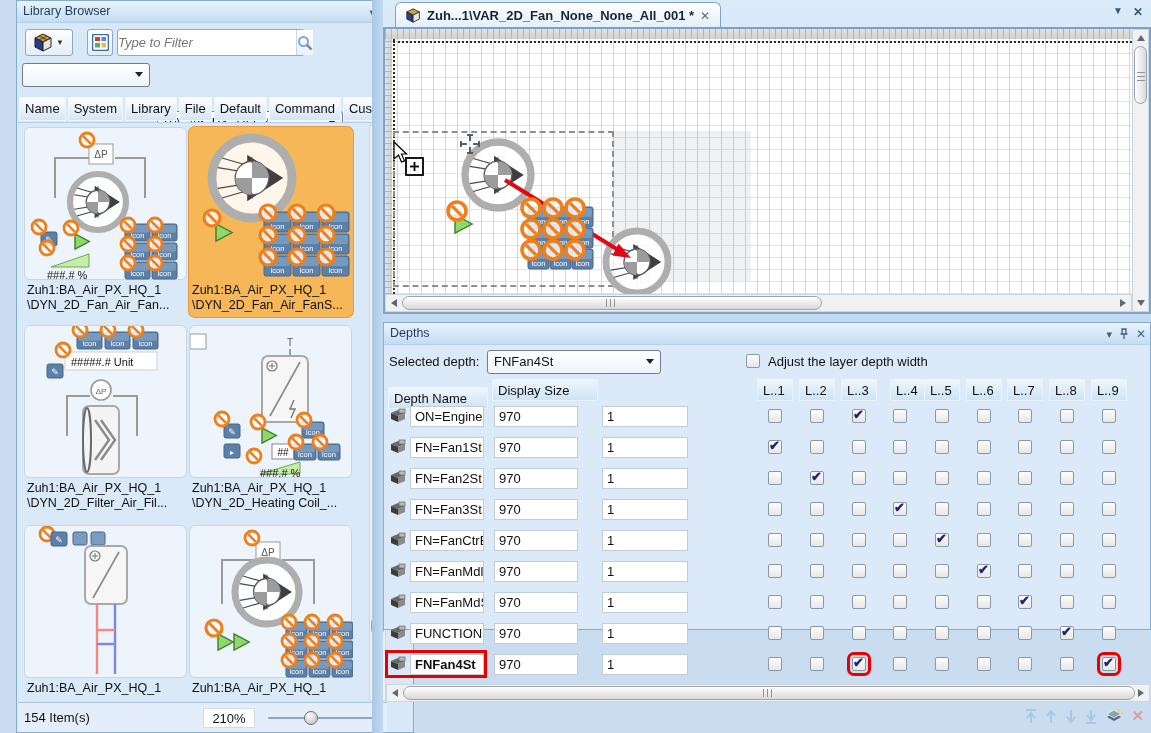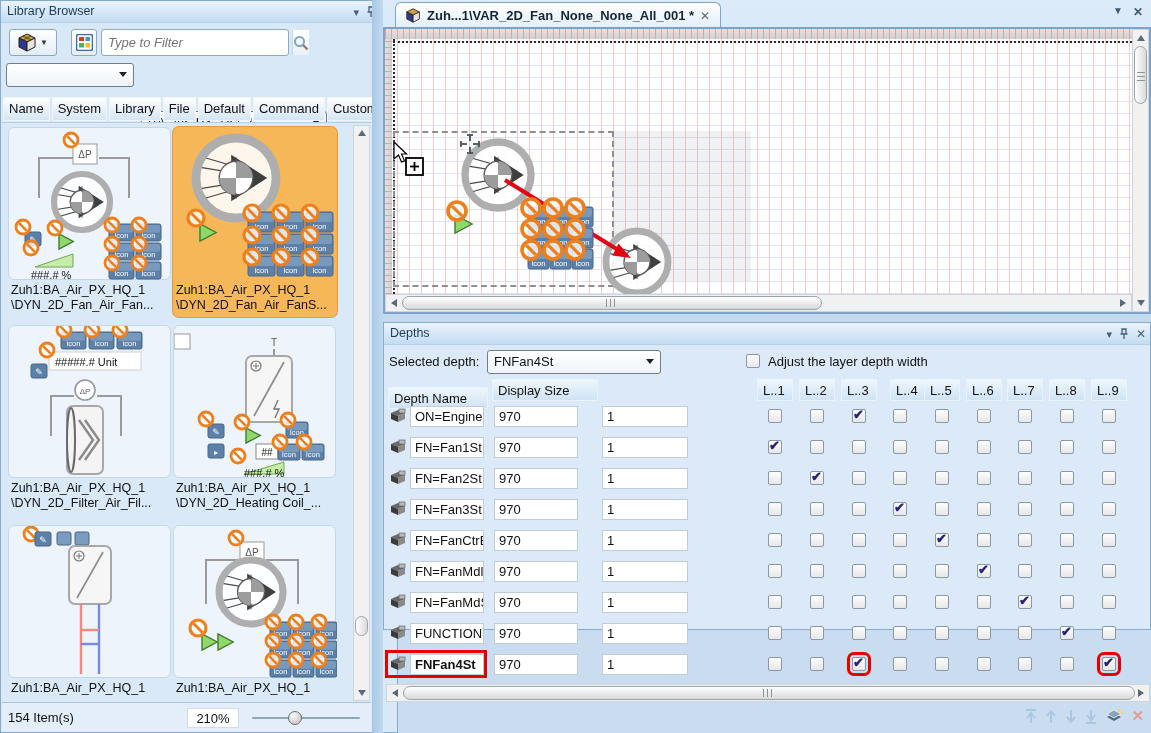--- a/index.html
+++ b/index.html
@@ -9,30 +9,30 @@
 
   
   .panel { position:absolute; background:#d9e8f7; border:1px solid #84abd0; }
   .panel-title { position:absolute; left:0; top:0; right:0; height:22px;
     background:linear-gradient(#eaf4fd,#c3dcf2); border-bottom:1px solid #b6cfe7;
     color:#1f3a57; font-size:12.5px; line-height:21px; padding-left:6px; }
   .pt-icons { position:absolute; right:4px; top:0; height:22px; display:flex; align-items:center; gap:7px; color:#44607c; }
   .pt-icons .glyph { font-size:11px; cursor:default; line-height:1; }
 
   
-  #lib-panel { left:0; top:0; width:398px; height:733px; }
+  #lib-panel { left:16px; top:0; width:398px; height:733px; }
   .lib-toolbar { position:absolute; left:0; top:24px; width:100%; height:36px; }
   .tool-btn { position:absolute; top:4px; height:27px; background:linear-gradient(#ffffff,#e3edf7);
     border:1px solid #8ca8c4; border-radius:3px; display:flex; align-items:center; justify-content:center; gap:3px; }
   #cube-btn { left:8px; width:48px; }
   #view-btn { left:70px; width:26px; }
   .dd-arrow-glyph { font-size:8px; color:#333; }
   .searchbox { position:absolute; left:100px; top:4px; width:188px; height:27px; background:#fff;
     border:1px solid #8ca8c4; border-radius:3px; display:flex; }
-  .searchbox input { flex:1; border:0; outline:none; font:italic 13px "Liberation Sans",sans-serif; color:#14532d; padding:0 6px; background:transparent; }
+  .searchbox input { flex:1; border:0; outline:none; font:italic 13px "Liberation Sans",sans-serif; color:#14532d; padding:0 0; background:transparent; }
   .search-btn { width:30px; border-left:1px solid #c5d6e8; background:linear-gradient(#ffffff,#e9f1f9); display:flex; align-items:center; justify-content:center; }
   .dd-row { position:absolute; top:62px; left:0; width:100%; height:30px; }
   .dropdown { position:absolute; height:24px; background:linear-gradient(#ffffff,#eef4fa); border:1px solid #707e8c; border-radius:3px;
     font-size:13px; line-height:22px; padding:0 18px 0 6px; overflow:hidden; white-space:nowrap; }
   .dropdown .dd-arrow { position:absolute; right:6px; top:8px; width:0; height:0; border-left:4px solid transparent; border-right:4px solid transparent; border-top:5px solid #222; }
   #lib-dd1 { left:5px; width:128px; }
   #lib-dd2 { left:140px; width:186px;margin-top:48px; }
   .lib-tabs { position:absolute; left:2px; top:96px; height:24px; display:flex; gap:2px; }
   .lib-tab { background:linear-gradient(#fdfeff,#d5e5f5); border:1px solid #eef5fb; height:24px; line-height:22px; padding:0 5px; font-size:13px; color:#111; white-space:nowrap; }
   .lib-list { position:absolute; left:1px; top:121px; width:369px; height:580px; background:#d9e9f8; border-top:1px solid #b7cfe6; overflow:hidden; }

